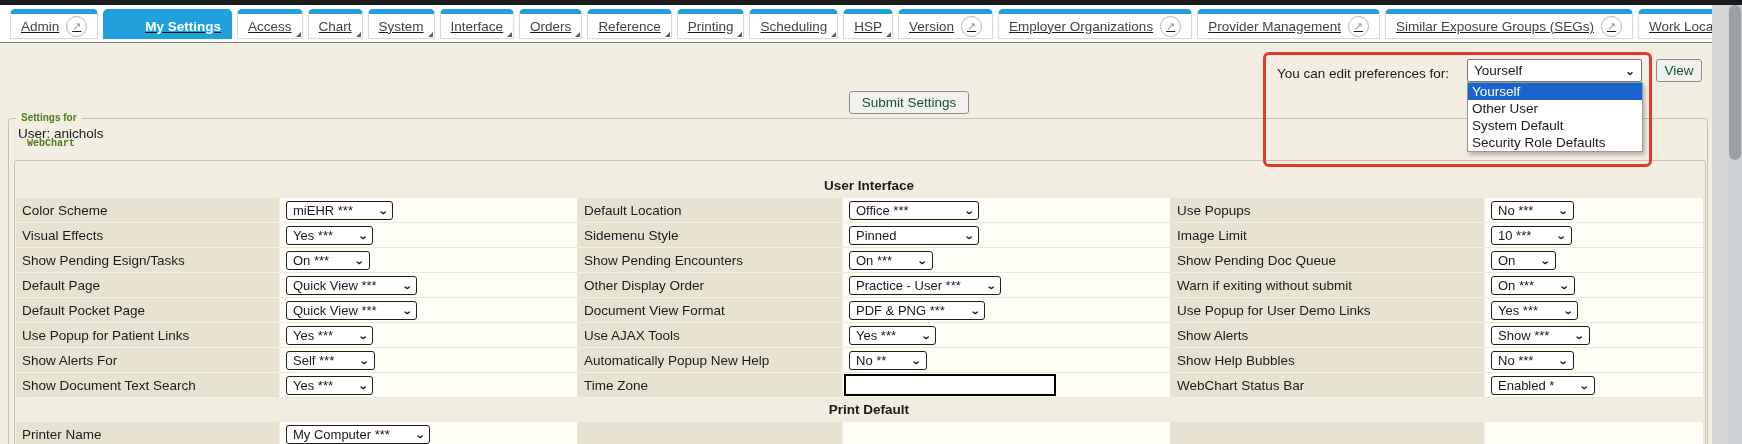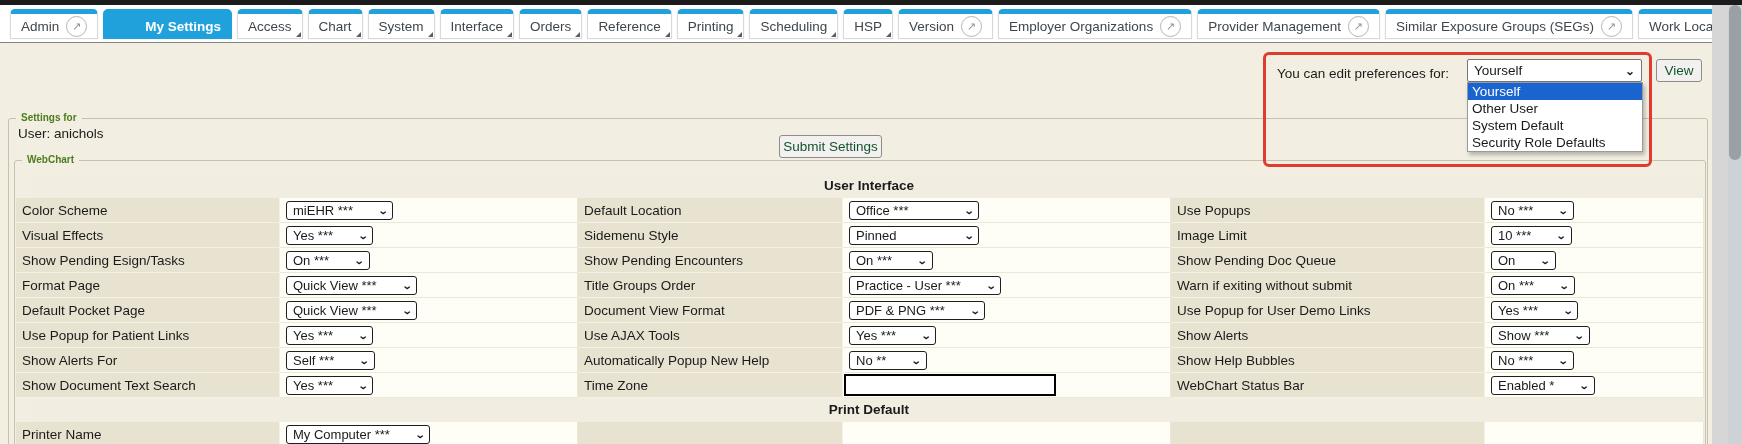--- a/index.html
+++ b/index.html
@@ -5,21 +5,21 @@
   html,body{margin:0;padding:0;}
   body{
     width:1742px;height:444px;position:relative;overflow:hidden;
     background:#f2eee1;font-family:"Liberation Sans",sans-serif;color:#1a1a1a;
   }
   
   .top-strip{position:absolute;left:0;top:0;width:1742px;height:5px;background:#1b1b1b;}
   .tabbar{
     position:absolute;left:0;top:5px;width:1712px;height:38px;background:#ffffff;
     border-bottom:1px solid #828282;display:flex;align-items:flex-start;
-    padding:4px 0 0 10px;gap:5px;box-sizing:border-box;
+    padding:4px 0 0 10px;gap:5px;box-sizing:border-box;text-decoration:underline;
   }
   .tab{
     position:relative;display:inline-flex;align-items:center;gap:7px;
     height:24px;padding:0 10px;background:#fff;
     border:1px solid #d7dadc;border-top:5px solid #21a1dc;border-radius:5px 5px 0 0;
     font-size:13.5px;color:#3e464c;white-space:nowrap;cursor:pointer;
     box-shadow:0 0 2px rgba(0,0,0,.08);
   }
   .tab.active{background:#21a1dc;border-color:#21a1dc;color:#fff;font-weight:bold;padding-left:41px;}
   .corner{position:absolute;right:1px;bottom:1px;width:0;height:0;
@@ -32,21 +32,21 @@
   
   .right-rail{position:absolute;left:1712px;top:5px;width:30px;height:439px;background:#d6d6d6;}
   .sb-track{position:absolute;right:0;top:0;width:14px;height:439px;background:#cdd2d6;}
   .sb-thumb{position:absolute;right:1px;top:0;width:12px;height:155px;background:#9aa0a6;border-radius:6px;}
   
   .btn{
     position:absolute;display:flex;align-items:center;justify-content:center;
     background:#f2f1f0;border:1px solid #8c8c8c;border-radius:3px;
     font-size:13.5px;color:#14532d;cursor:pointer;box-sizing:border-box;
   }
-  #submit-btn{left:779px;top:91px;width:103px;height:23px;margin-top:44px;}
+  #submit-btn{left:849px;top:91px;width:120px;height:23px;}
   #view-btn{left:1656px;top:59px;width:46px;height:23px;}
   
   .red-box{position:absolute;left:1263px;top:52px;width:389px;height:115px;
     border:3px solid #e03b30;border-radius:6px;box-sizing:border-box;z-index:5;pointer-events:none;}
   .pref-label{position:absolute;left:1277px;top:62px;height:23px;line-height:23px;font-size:13.5px;}
   .pref-select{
     position:absolute;left:1467px;top:59px;width:175px;height:23px;box-sizing:border-box;
     background:#fff;border:1px solid #767676;border-radius:2px;display:flex;align-items:center;
     justify-content:space-between;padding:0 6px;font-size:13.5px;cursor:pointer;z-index:6;
   }
@@ -57,21 +57,21 @@
   }
   .opt{height:17px;line-height:17px;font-size:13.5px;padding-left:4px;cursor:pointer;white-space:nowrap;}
   .opt.selected{background:#1964cf;color:#fff;}
   
   .fs{position:absolute;border:1px solid #c7c2ae;border-radius:3px;box-sizing:border-box;}
   #fs-settings{left:8px;top:118px;width:1700px;height:420px;}
   #fs-webchart{left:14px;top:160px;width:1692px;height:380px;}
   .legend{position:absolute;transform:translateY(-55%);background:#f2eee1;padding:0 5px;
     color:#4d7c1e;font-weight:bold;font-size:10px;z-index:2;}
   #legend-settings{left:16px;top:118px;}
-  #legend-webchart{left:22px;top:160px;}
+  #legend-webchart{left:22px;top:144px;font-family:Liberation Mono, monospace;}
   .user-line{position:absolute;left:18px;top:126px;font-size:13.5px;z-index:2;}
   
   .settings-table{
     position:absolute;left:16px;top:174px;width:1688px;z-index:1;
     display:grid;grid-template-columns:264px 298px 265px 328px 314px 219px;
   }
   .sec-header{
     grid-column:1 / -1;height:24px;line-height:24px;text-align:center;
     font-weight:bold;font-size:13.5px;background:#f1ede0;margin-left:18px;
   }
@@ -266,30 +266,30 @@
     <div class="cell lbl">
       <span>Show Pending Doc Queue</span>
     </div>
     <div class="cell val">
       <span class="sel">
         <span>On</span>
         <span class="chev">⌄</span>
       </span>
     </div>
     <div class="cell lbl">
-      <span>Format Page</span>
+      <span>Default Page</span>
     </div>
     <div class="cell val">
       <span class="sel wide">
         <span>Quick View ***</span>
         <span class="chev">⌄</span>
       </span>
     </div>
     <div class="cell lbl">
-      <span>Title Groups Order</span>
+      <span>Other Display Order</span>
     </div>
     <div class="cell val">
       <span class="sel">
         <span>Practice - User ***</span>
         <span class="chev">⌄</span>
       </span>
     </div>
     <div class="cell lbl">
       <span>Warn if exiting without submit</span>
     </div>

